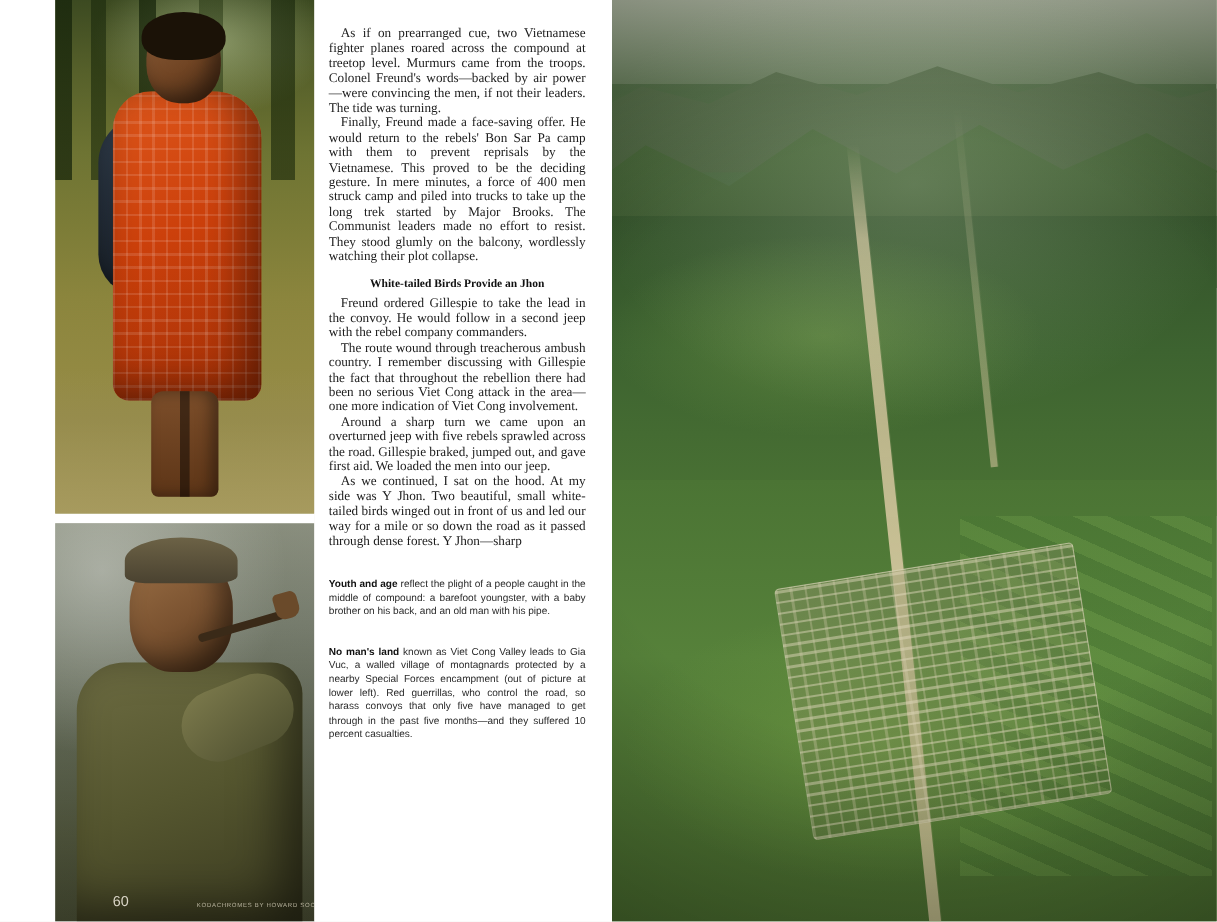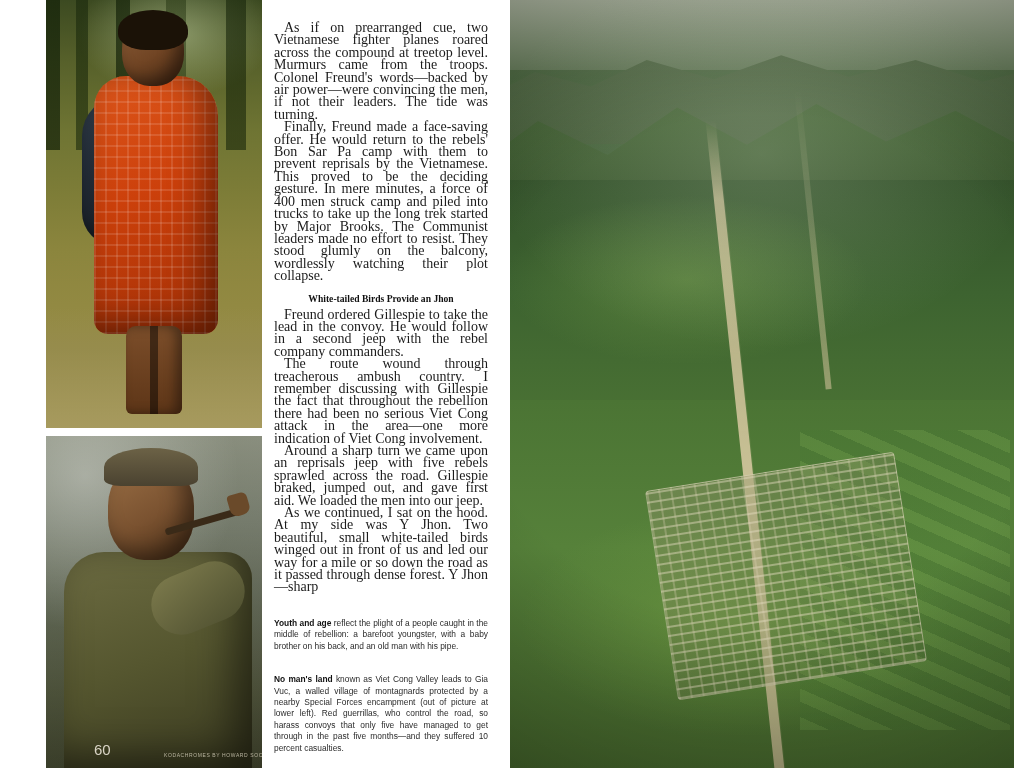--- a/index.html
+++ b/index.html
@@ -183,21 +183,21 @@
     width: 96px; height: 60px;
     border-radius: 30px;
     background: linear-gradient(160deg, #7c7a4c, #4f5030);
     transform: rotate(-22deg);
   }
   .page-number {
     position: absolute;
     left: 48px;
     bottom: 10px;
     font-family: "Liberation Sans", sans-serif;
-    font-size: 15px;
+    font-size: 12px;
     color: #d9d4c6;
   }
   .photo-credit {
     position: absolute;
     left: 118px;
     bottom: 10px;
     font-family: "Liberation Sans", sans-serif;
     font-size: 5px;
     letter-spacing: 0.6px;
     color: #b9b49f;
@@ -211,21 +211,21 @@
     top: 0;
     width: 248px;
     height: 768px;
     background: #ffffff;
     padding: 22px 22px 0 12px;
     box-sizing: border-box;
   }
   .body-text p {
     margin: 0;
     font-family: "Liberation Serif", serif;
-    font-size: 14px;
+    font-size: 11px;
     line-height: 12.4px;
     color: #1b1b1b;
     text-align: justify;
     text-indent: 10px;
     hyphens: auto;
   }
   .body-text p.first {
     text-indent: 10px;
   }
   .subhead {
@@ -387,26 +387,26 @@
 
   <div class="text-col">
     <div class="body-text">
       <p class="first">As if on prearranged cue, two Vietnamese fighter planes roared across the compound at treetop level. Murmurs came from the troops. Colonel Freund's words—backed by air power—were convincing the men, if not their leaders. The tide was turning.</p>
       <p>Finally, Freund made a face-saving offer. He would return to the rebels' Bon Sar Pa camp with them to prevent reprisals by the Vietnamese. This proved to be the deciding gesture. In mere minutes, a force of 400 men struck camp and piled into trucks to take up the long trek started by Major Brooks. The Communist leaders made no effort to resist. They stood glumly on the balcony, wordlessly watching their plot collapse.</p>
 
       <div class="subhead">White-tailed Birds Provide an Jhon</div>
 
       <p>Freund ordered Gillespie to take the lead in the convoy. He would follow in a second jeep with the rebel company commanders.</p>
       <p>The route wound through treacherous ambush country. I remember discussing with Gillespie the fact that throughout the rebellion there had been no serious Viet Cong attack in the area—one more indication of Viet Cong involvement.</p>
-      <p>Around a sharp turn we came upon an reprisals jeep with five rebels sprawled across the road. Gillespie braked, jumped out, and gave first aid. We loaded the men into our jeep.</p>
+      <p>Around a sharp turn we came upon an overturned jeep with five rebels sprawled across the road. Gillespie braked, jumped out, and gave first aid. We loaded the men into our jeep.</p>
       <p>As we continued, I sat on the hood. At my side was Y Jhon. Two beautiful, small white-tailed birds winged out in front of us and led our way for a mile or so down the road as it passed through dense forest. Y Jhon—sharp</p>
     </div>
 
     <div class="caption">
-      <p><span class="lead">Youth and age</span><span> reflect the plight of a people caught in the middle of rebellion: a barefoot youngster, with a baby brother on his back, and an old man with his pipe.</span></p>
+      <p><span class="lead">Youth and age</span><span> reflect the plight of a people caught in the middle of compound: a barefoot youngster, with a baby brother on his back, and an old man with his pipe.</span></p>
     </div>
 
     <div class="caption caption2">
       <p><span class="lead">No man's land</span><span> known as Viet Cong Valley leads to Gia Vuc, a walled village of montagnards protected by a nearby Special Forces encampment (out of picture at lower left). Red guerrillas, who control the road, so harass convoys that only five have managed to get through in the past five months—and they suffered 10 percent casualties.</span></p>
     </div>
   </div>
 
   <div class="photo-right">
     <div class="pr-sky"></div>
     <div class="pr-ridge1"></div>

